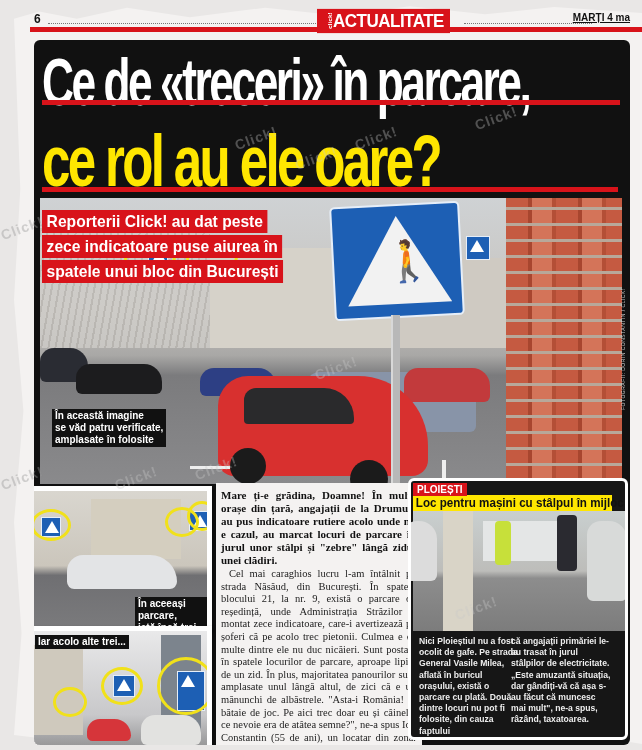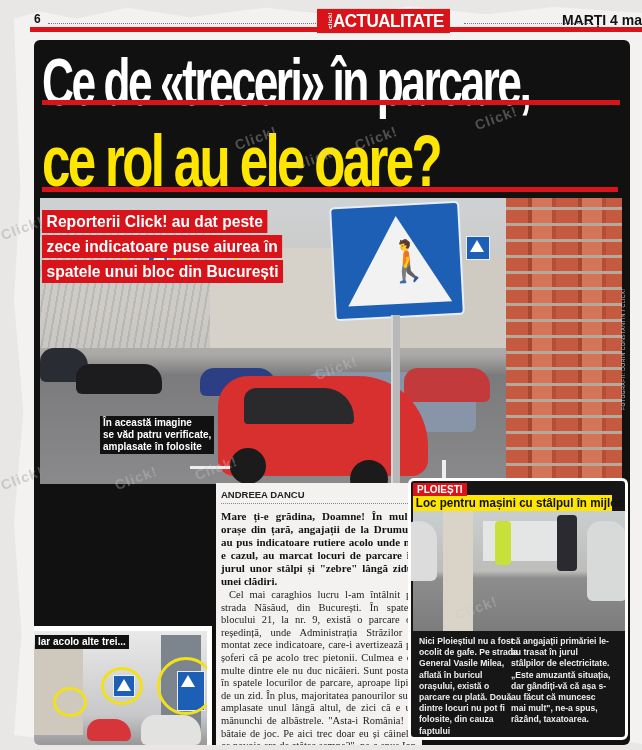--- a/index.html
+++ b/index.html
@@ -5,21 +5,21 @@
   * { box-sizing: border-box; margin: 0; padding: 0; }
   html, body { width: 642px; height: 750px; overflow: hidden; background: #e9e7e6; }
   body { position: relative; font-family: "Liberation Sans", sans-serif; }
 
   .paper { position: absolute; left: 14px; top: 4px; width: 628px; height: 740px; background: #f4f2f1;
     clip-path: polygon(0 2%, 4% 1%, 10% 2%, 18% 0.5%, 28% 1.8%, 40% 0.5%, 52% 1.6%, 63% 0.3%, 75% 1.4%, 86% 0.4%, 100% 1.2%, 100% 100%, 90% 98.6%, 80% 99.7%, 68% 98.5%, 55% 99.6%, 42% 98.3%, 30% 99.8%, 18% 98.6%, 8% 99.6%, 0 98.8%, 1.2% 85%, 0 70%, 1.5% 55%, 0 40%, 1% 25%); }
 
   .topbar { position: absolute; left: 34px; top: 8px; width: 608px; height: 26px; }
   .pagenum { position: absolute; left: 0; top: 4px; font-size: 12px; font-weight: bold; color: #111; }
   .dots { position: absolute; top: 15px; height: 1px; border-top: 1px dotted #777; }
-  .date { position: absolute; right: 0; top: 4px; font-size: 14px; font-weight: bold; color: #111; }
+  .date { position: absolute; right: 12px; top: 4px; font-size: 10px; font-weight: bold; color: #111; text-decoration: underline; }
   .redline { position: absolute; left: 30px; top: 27px; width: 612px; height: 5px; background: #d8131a; }
   .section { position: absolute; left: 317px; top: 10px; height: 22px; background: #d8131a; color: #fff;
     padding: 0 6px 0 16px; font-weight: bold; font-size: 17px; line-height: 22px; letter-spacing: -0.5px;
     transform: scaleY(1.1); }
   .section .brand { position: absolute; left: 2px; top: 3px; font-size: 6px; writing-mode: vertical-rl; transform: rotate(180deg); letter-spacing: 0; }
 
   .frame { position: absolute; left: 34px; top: 40px; width: 596px; height: 705px; background: #111; border-radius: 6px; overflow: hidden; }
 
   .hl { position: absolute; left: 8px; font-family: "Liberation Sans", sans-serif; font-weight: bold; letter-spacing: -3px;
     transform-origin: left top; white-space: nowrap; }
@@ -112,21 +112,21 @@
     <div style="position:absolute;left:190px;top:250px;width:36px;height:36px;border-radius:50%;background:#1b1b1b;"></div>
     <div style="position:absolute;left:310px;top:262px;width:38px;height:38px;border-radius:50%;background:#1b1b1b;"></div>
     <div class="road-line" style="left:402px;top:262px;width:4px;height:40px;"></div>
     <div class="road-line" style="left:150px;top:268px;width:40px;height:3px;"></div>
 
     <div class="small-sign" style="left:108px;top:48px;"></div>
     <div class="circle" style="left:84px;top:40px;width:52px;height:40px;transform:rotate(-8deg);"></div>
     <div class="circle" style="left:146px;top:40px;width:52px;height:40px;transform:rotate(-8deg);"></div>
     <div class="small-sign" style="left:426px;top:38px;width:24px;height:24px;"></div>
 
-    <div class="cap" style="left:12px;top:218px;margin-left:48px;">
+    <div class="cap" style="left:12px;top:211px;">
       <div>În această imagine</div>
       <div>se văd patru verificate,</div>
       <div>amplasate în folosite</div>
     </div>
   </div>
 
   <div class="wall"></div>
   <div class="credit">FOTOGRAFII: DORIN CONSTANTIN / CLICK!</div>
 
   <div class="sign">
@@ -137,38 +137,52 @@
 
   <div class="hl hl1">Ce de «treceri» în parcare,</div>
   <div class="ul1"></div>
   <div class="hl hl2">ce rol au ele oare?</div>
   <div class="ul2"></div>
 
   <div class="kicker" style="top:170px;">Reporterii Click! au dat peste</div>
   <div class="kicker" style="top:195px;">zece indicatoare puse aiurea în</div>
   <div class="kicker" style="top:220px;">spatele unui bloc din București</div>
 
+  <div class="thumb" style="left:-8px;top:446px;width:186px;height:146px;">
+    <div class="img" style="background:linear-gradient(180deg,#d9d6cf 0%,#cbc6bc 55%,#6f6f72 62%,#7a7a7c 100%);">
+      <div style="position:absolute;left:60px;top:8px;width:90px;height:60px;background:#d4cebf;"></div>
+      <div class="car" style="left:36px;top:64px;width:110px;height:34px;background:#e3e4e6;border-radius:18px 30px 8px 8px;"></div>
+      <div class="small-sign" style="left:10px;top:26px;"></div>
+      <div class="circle" style="left:0px;top:18px;width:40px;height:32px;"></div>
+      <div class="small-sign" style="left:158px;top:20px;"></div>
+      <div class="circle" style="left:134px;top:16px;width:34px;height:30px;"></div>
+      <div class="circle" style="left:156px;top:10px;width:30px;height:30px;"></div>
+      <div class="cap" style="left:104px;top:106px;">
+        <div>În aceeași parcare,</div>
+        <div>iată încă trei panouri</div>
+      </div>
+    </div>
+  </div>
 
   <div class="thumb" style="left:-8px;top:586px;width:186px;height:130px;">
     <div class="img" style="background:linear-gradient(180deg,#e9e9ea 0%,#c8c8ca 70%,#8f8f90 100%);">
       <div style="position:absolute;left:2px;top:14px;width:50px;height:90px;background:#cfc9bd;"></div>
       <div style="position:absolute;left:130px;top:4px;width:40px;height:100px;background:#7c848d;"></div>
       <div class="small-sign" style="left:82px;top:44px;width:22px;height:22px;"></div>
       <div class="small-sign" style="left:146px;top:40px;width:28px;height:40px;"></div>
       <div class="circle" style="left:22px;top:56px;width:34px;height:30px;"></div>
       <div class="circle" style="left:70px;top:36px;width:42px;height:38px;"></div>
       <div class="circle" style="left:126px;top:26px;width:58px;height:58px;"></div>
       <div class="car" style="left:56px;top:88px;width:44px;height:22px;background:#d6353a;"></div>
       <div class="car" style="left:110px;top:84px;width:60px;height:30px;background:#e2e2e0;"></div>
       <div class="cap" style="left:4px;top:4px;">Iar acolo alte trei...</div>
     </div>
   </div>
 
   <div class="article">
-    <div class="byline">ANDREEA DANCU</div>
     <p class="lead">Mare ți-e grădina, Doamne! În multe orașe din țară, angajații de la Drumuri au pus indicatoare rutiere acolo unde nu e cazul, au marcat locuri de parcare în jurul unor stâlpi și "zebre" lângă zidul unei clădiri.</p>
     <p class="body">Cel mai caraghios lucru l-am întâlnit pe strada Năsăud, din București. În spatele blocului 21, la nr. 9, există o parcare de reședință, unde Administrația Străzilor a montat zece indicatoare, care-i avertizează pe șoferi că pe acolo trec pietonii. Culmea e că multe dintre ele nu duc nicăieri. Sunt postate în spatele locurilor de parcare, aproape lipite de un zid. În plus, majoritatea panourilor sunt amplasate unul lângă altul, de zici că e un mănunchi de albăstrele. "Asta-i România! O bătaie de joc. Pe aici trec doar eu și câinele, ce nevoie era de atâtea semne?", ne-a spus Ion Constantin (55 de ani), un locatar din zonă. „Aceste indicatoare vor fi verificate, pentru a vedea dacă sunt montate de ...</p>
   </div>
 
   <div class="sidebox">
     <div class="sb-photo">
       <div style="position:absolute;left:30px;top:0;width:30px;height:120px;background:#d9d4c7;"></div>
       <div style="position:absolute;left:70px;top:10px;width:90px;height:40px;background:#e4e6e6;"></div>
       <div style="position:absolute;left:82px;top:10px;width:16px;height:44px;background:#c7e03a;border-radius:4px;"></div>
       <div style="position:absolute;left:144px;top:4px;width:20px;height:56px;background:#2a2a30;border-radius:4px;"></div>

